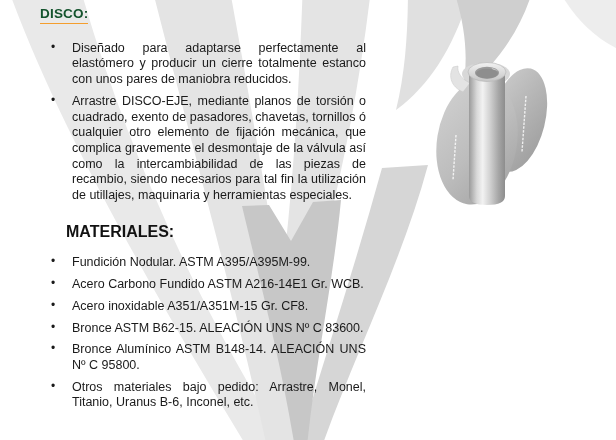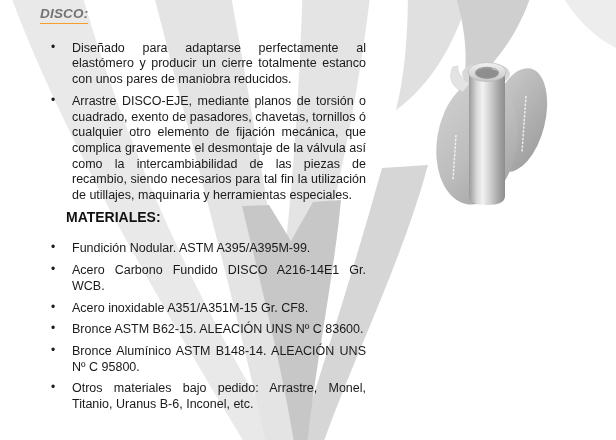--- a/index.html
+++ b/index.html
@@ -13,46 +13,45 @@
   }
   .watermark{position:absolute;left:0;top:0;z-index:0;}
   .content{
     position:absolute;left:40px;top:6px;width:332px;z-index:2;
     font-size:12.5px;line-height:15.7px;
   }
   .doc-title{
     display:inline-block;
     margin:0;
     font-size:13.5px;font-weight:bold;
-    color:#737373;
+    color:#14532d;
     border-bottom:1.5px solid #f49e2e;
     padding-bottom:1px;
     letter-spacing:.2px;
-    font-style:italic;
   }
   ul.bullets{
     list-style:none;
     margin:0;padding:0;
     text-align:justify;
   }
   ul.bullets.intro{margin-top:17px;}
   ul.bullets.materials{margin-top:16px;}
   ul.bullets li{
     position:relative;
     padding-left:26px;
     margin:6px;
   }
   ul.bullets li::before{
     content:"\2022";
     position:absolute;left:5px;top:-1px;
     font-size:12px;
   }
   .materials-heading{
-    margin:6px 0 0 26px;
-    font-size:14px;font-weight:bold;color:#111;
+    margin:20px 0 0 26px;
+    font-size:16px;font-weight:bold;color:#111;
   }
   .figure{
     position:absolute;left:433px;top:56px;width:115px;height:158px;z-index:1;
   }
 </style>
 </head>
 <body>
 
 <div class="page">
 
@@ -123,21 +122,21 @@
 
     <ul class="bullets intro">
       <li>Diseñado para adaptarse perfectamente al elastómero y producir un cierre totalmente estanco con unos pares de maniobra reducidos.</li>
       <li>Arrastre DISCO-EJE, mediante planos de torsión o cuadrado, exento de pasadores, chavetas, tornillos ó cualquier otro elemento de fijación mecánica, que complica gravemente el desmontaje de la válvula así como la intercambiabilidad de las piezas de recambio, siendo necesarios para tal fin la utilización de utillajes, maquinaria y herramientas especiales.</li>
     </ul>
 
     <h2 class="materials-heading">MATERIALES:</h2>
 
     <ul class="bullets materials">
       <li>Fundición Nodular. ASTM A395/A395M-99.</li>
-      <li>Acero Carbono Fundido DISCO A216-14E1 Gr. WCB.</li>
+      <li>Acero Carbono Fundido ASTM A216-14E1 Gr. WCB.</li>
       <li>Acero inoxidable A351/A351M-15 Gr. CF8.</li>
       <li>Bronce ASTM B62-15. ALEACIÓN UNS Nº C 83600.</li>
       <li>Bronce Alumínico ASTM B148-14. ALEACIÓN UNS Nº C 95800.</li>
       <li>Otros materiales bajo pedido: Arrastre, Monel, Titanio, Uranus B-6, Inconel, etc.</li>
     </ul>
   </div>
 
 </div>
 
 </body></html>

